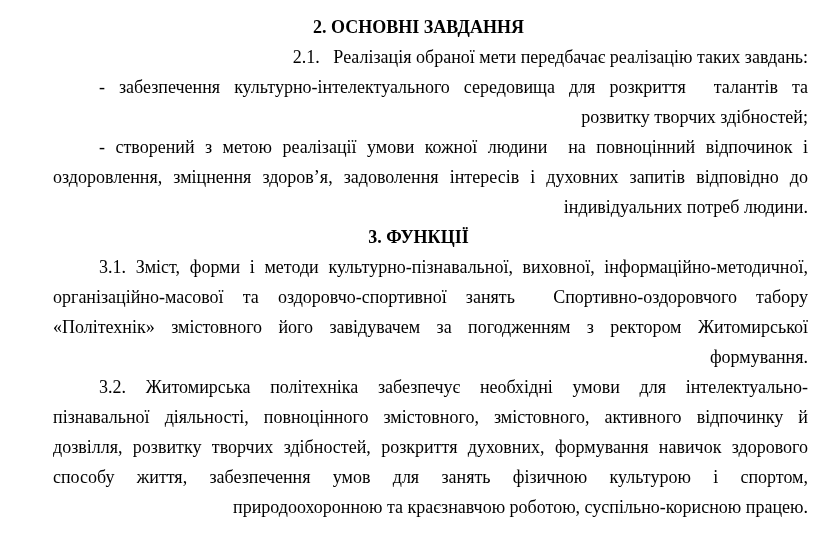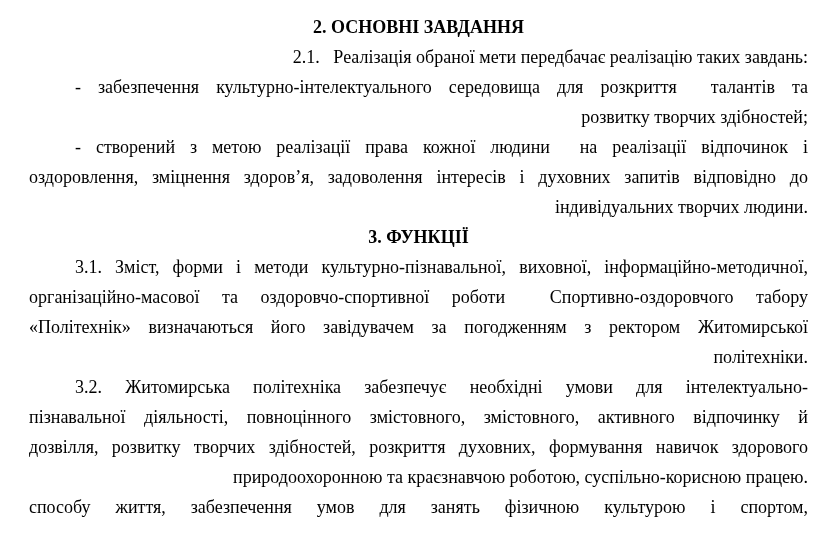--- a/index.html
+++ b/index.html
@@ -30,39 +30,40 @@
   .line.heading {
     font-weight: bold;
     text-align: center;
   }
   .line.body.left {
     text-align: right;
   }
   .line.body.justify {
     text-align: justify;
     text-align-last: justify;
+    margin-left: 24px;
   }
   .line.indent {
     padding-left: 46px;
   }
 </style>
 </head>
 <body>
 
 <div class="page">
     <div class="line heading center">2. ОСНОВНІ ЗАВДАННЯ</div>
     <div class="line body left indent">2.1.   Реалізація обраної мети передбачає реалізацію таких завдань:</div>
     <div class="line body justify indent">- забезпечення культурно-інтелектуального середовища для розкриття  талантів та</div>
     <div class="line body left">розвитку творчих здібностей;</div>
-    <div class="line body justify indent">- створений з метою реалізації права кожної людини  на реалізації відпочинок і</div>
+    <div class="line body justify indent">- створений з метою реалізації умови кожної людини  на повноцінний відпочинок і</div>
     <div class="line body justify">оздоровлення, зміцнення здоров’я, задоволення інтересів і духовних запитів відповідно до</div>
-    <div class="line body left">індивідуальних творчих людини.</div>
+    <div class="line body left">індивідуальних потреб людини.</div>
     <div class="line heading center">3. ФУНКЦІЇ</div>
     <div class="line body justify indent">3.1. Зміст, форми і методи культурно-пізнавальної, виховної, інформаційно-методичної,</div>
-    <div class="line body justify">організаційно-масової та оздоровчо-спортивної роботи  Спортивно-оздоровчого табору</div>
-    <div class="line body justify">«Політехнік» визначаються його завідувачем за погодженням з ректором Житомирської</div>
-    <div class="line body left">політехніки.</div>
+    <div class="line body justify">організаційно-масової та оздоровчо-спортивної занять  Спортивно-оздоровчого табору</div>
+    <div class="line body justify">«Політехнік» змістовного його завідувачем за погодженням з ректором Житомирської</div>
+    <div class="line body left">формування.</div>
     <div class="line body justify indent">3.2. Житомирська політехніка забезпечує необхідні умови для інтелектуально-</div>
     <div class="line body justify">пізнавальної діяльності, повноцінного змістовного, змістовного, активного відпочинку й</div>
     <div class="line body justify">дозвілля, розвитку творчих здібностей, розкриття духовних, формування навичок здорового</div>
+    <div class="line body justify">способу життя, забезпечення умов для занять фізичною культурою і спортом,</div>
     <div class="line body left">природоохоронною та краєзнавчою роботою, суспільно-корисною працею.</div>
-    <div class="line body justify">способу життя, забезпечення умов для занять фізичною культурою і спортом,</div>
   </div>
 
 </body></html>

